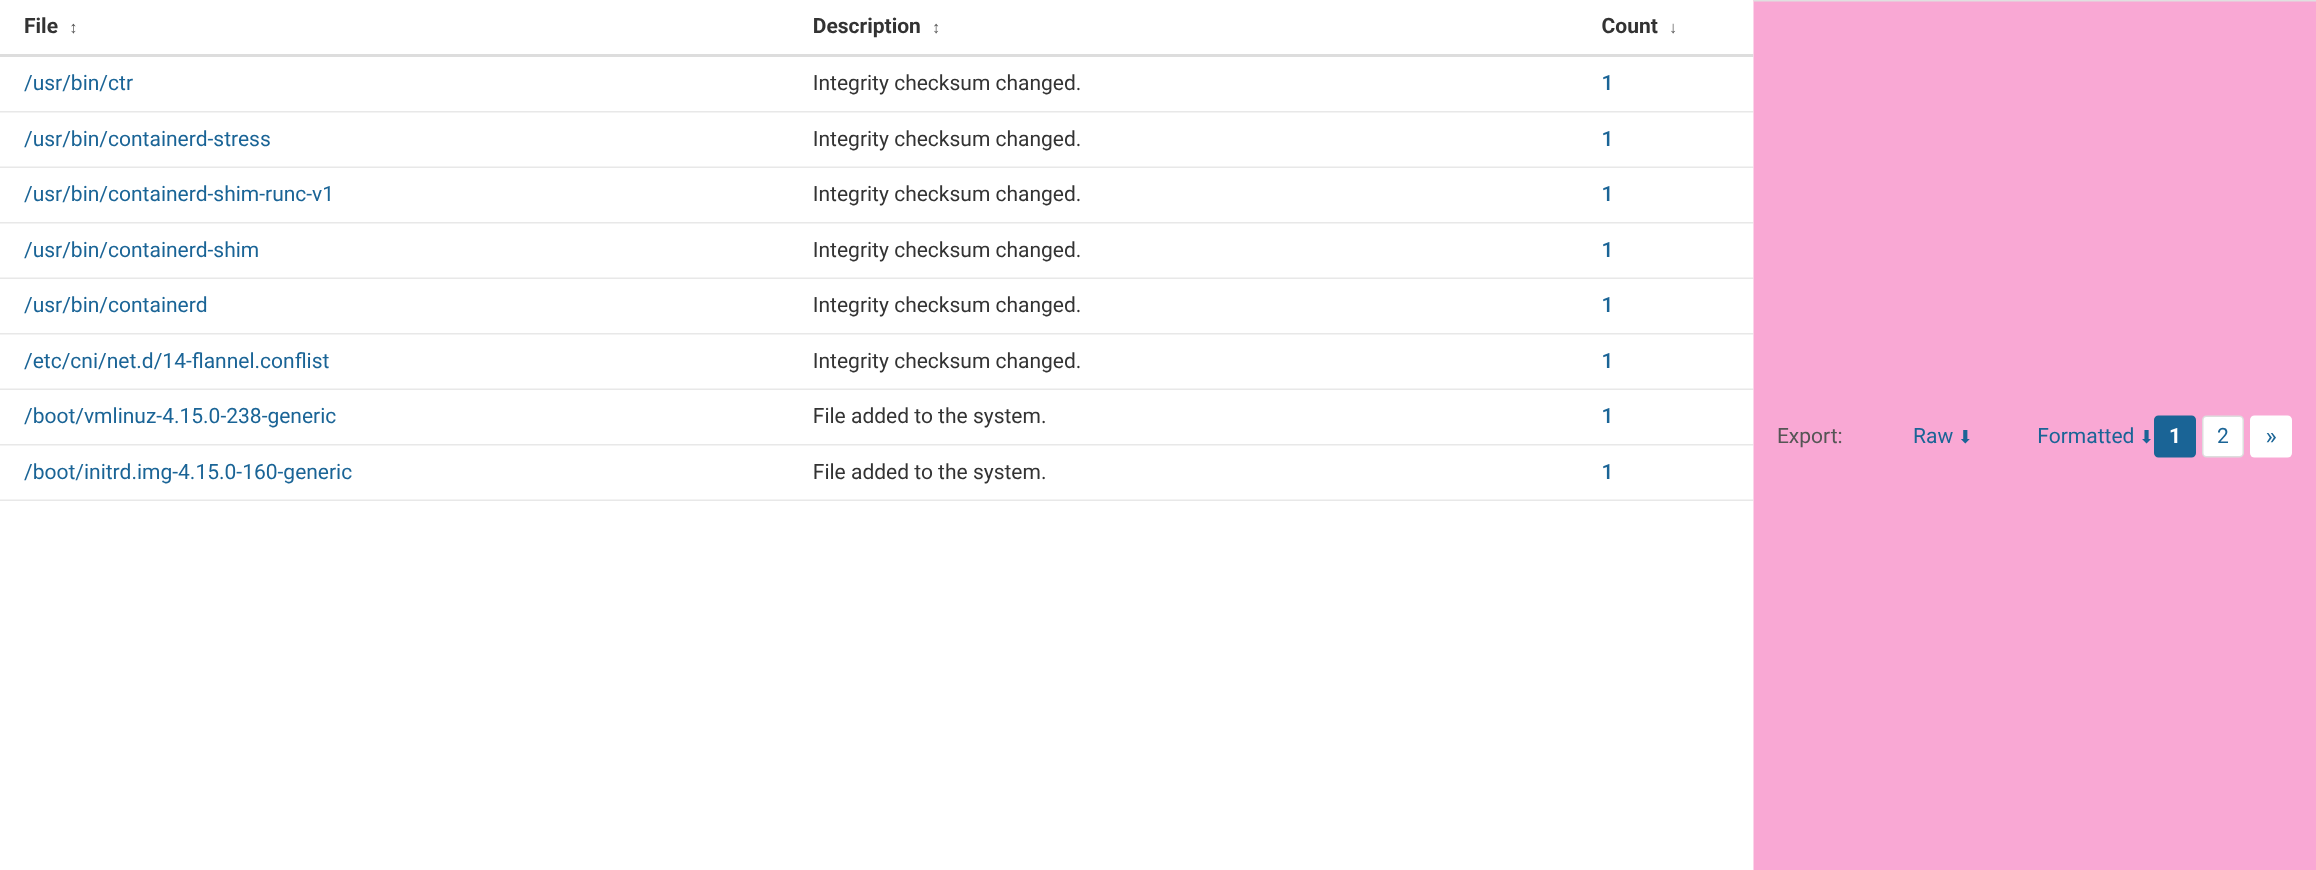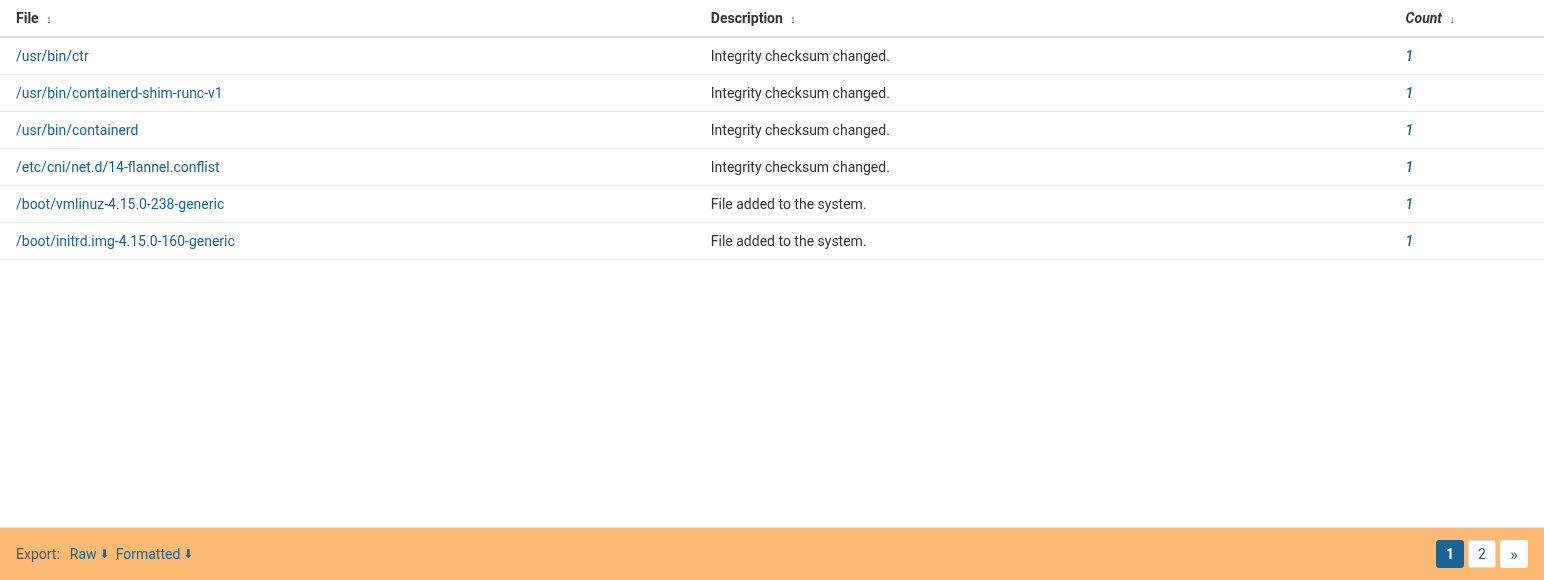--- a/index.html
+++ b/index.html
@@ -12,21 +12,21 @@
       font-family: -apple-system, BlinkMacSystemFont, "Segoe UI", Roboto, "Helvetica Neue", Arial, sans-serif;
       font-size: 14px;
       color: #333;
       background: #fff;
     }
 
     .page-wrapper {
       width: 1544px;
       min-height: 580px;
       display: flex;
-      flex-direction: column;
+      flex-direction: row;
       padding: 0;
     }
 
     .table-container {
       flex: 1;
       overflow: auto;
     }
 
     table {
       width: 100%;
@@ -67,40 +67,39 @@
     .col-file {
       width: 45%;
     }
 
     .col-description {
       width: 45%;
     }
 
     .col-count {
       width: 10%;
-      font-style: italic;
     }
 
     .file-link {
       color: #1a6496;
       text-decoration: none;
     }
 
     .count-value {
       color: #1a6496;
       font-weight: 500;
     }
 
     .footer-bar {
       display: flex;
       align-items: center;
       justify-content: space-between;
       padding: 12px 16px;
       border-top: 1px solid #e0e0e0;
-      background: #fdba74;
+      background: #f9a8d4;
     }
 
     .export-section {
       display: flex;
       align-items: center;
       gap: 6px;
       font-size: 14px;
       color: #555;
     }
 
@@ -109,20 +108,21 @@
       margin-right: 4px;
     }
 
     .export-link {
       color: #1a6496;
       text-decoration: none;
       display: inline-flex;
       align-items: center;
       gap: 3px;
       cursor: pointer;
+      margin-left: 37px;
     }
 
     .pagination {
       display: flex;
       align-items: center;
       gap: 4px;
       font-size: 14px;
     }
 
     .page-link {
@@ -180,21 +180,31 @@
           </th>
         </tr>
       </thead>
       <tbody id="table-body">
       <tr>
             <td class="col-file"><a class="file-link">/usr/bin/ctr</a></td>
             <td class="col-description">Integrity checksum changed.</td>
             <td class="col-count"><span class="count-value">1</span></td>
           </tr>
           <tr>
+            <td class="col-file"><a class="file-link">/usr/bin/containerd-stress</a></td>
+            <td class="col-description">Integrity checksum changed.</td>
+            <td class="col-count"><span class="count-value">1</span></td>
+          </tr>
+          <tr>
             <td class="col-file"><a class="file-link">/usr/bin/containerd-shim-runc-v1</a></td>
+            <td class="col-description">Integrity checksum changed.</td>
+            <td class="col-count"><span class="count-value">1</span></td>
+          </tr>
+          <tr>
+            <td class="col-file"><a class="file-link">/usr/bin/containerd-shim</a></td>
             <td class="col-description">Integrity checksum changed.</td>
             <td class="col-count"><span class="count-value">1</span></td>
           </tr>
           <tr>
             <td class="col-file"><a class="file-link">/usr/bin/containerd</a></td>
             <td class="col-description">Integrity checksum changed.</td>
             <td class="col-count"><span class="count-value">1</span></td>
           </tr>
           <tr>
             <td class="col-file"><a class="file-link">/etc/cni/net.d/14-flannel.conflist</a></td>

